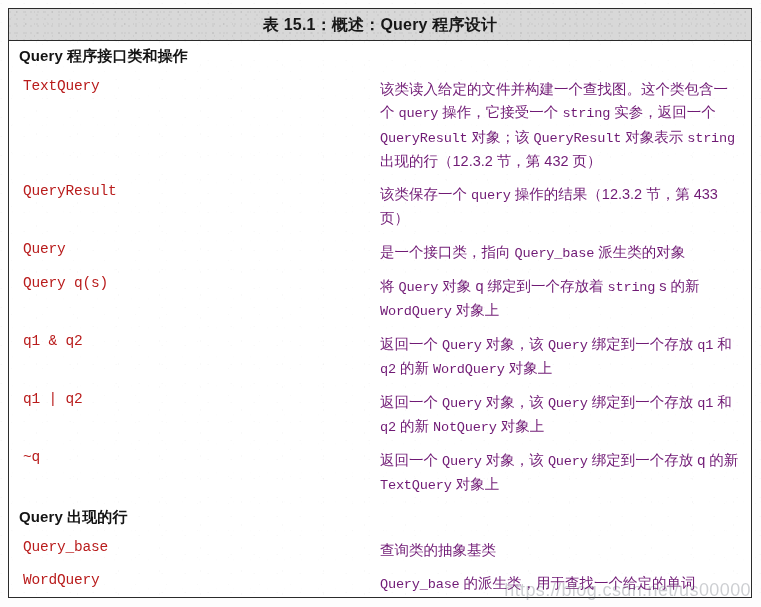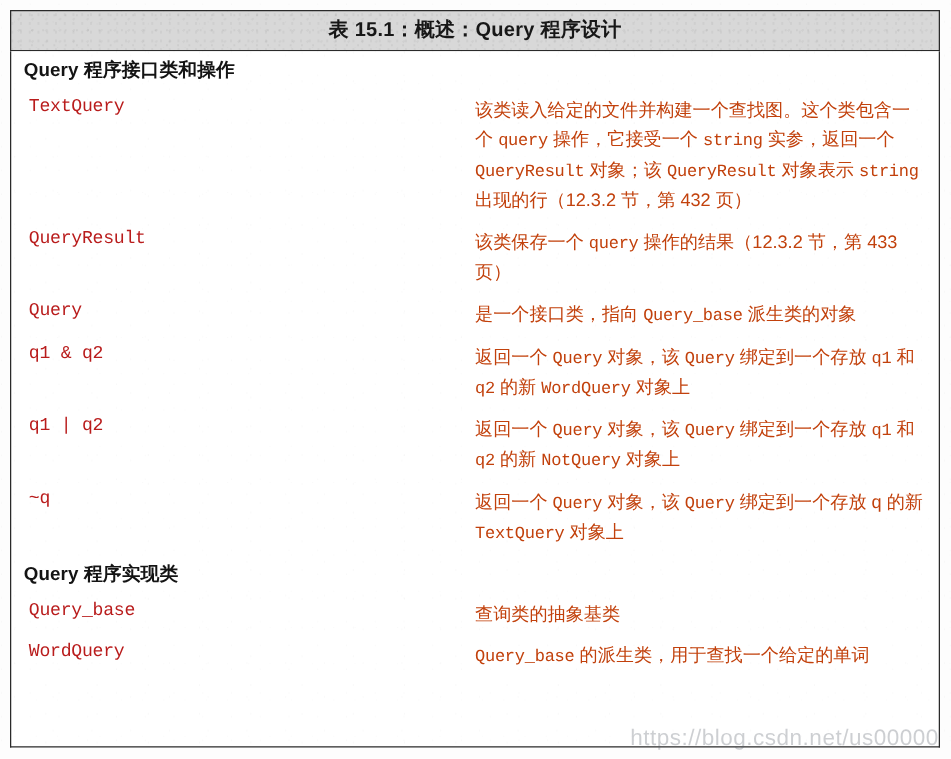--- a/index.html
+++ b/index.html
@@ -93,21 +93,21 @@
     width: 156px;
     font-family: "Liberation Mono", "DejaVu Sans Mono", monospace;
     font-size: 14.5px;
     color: #b91c1c;
     padding: 5px 0 5px 14px;
     white-space: nowrap;
     letter-spacing: -0.2px;
   }
   tr.data-row td.desc {
     font-size: 14.5px;
-    color: #c2410c;
+    color: #701a75;
     padding: 5px 12px 5px 0;
     line-height: 1.62;
     word-break: break-word;
   }
 
   
   .desc .m {
     font-family: "Liberation Mono", "DejaVu Sans Mono", monospace;
     font-size: 13.6px;
     letter-spacing: -0.2px;
@@ -163,33 +163,37 @@
             </tr>
             <tr class="data-row">
               <td class="term">QueryResult</td>
               <td class="desc">该类保存一个 <span class="m">query</span> 操作的结果（12.3.2 节，第 433 页）</td>
             </tr>
             <tr class="data-row">
               <td class="term">Query</td>
               <td class="desc">是一个接口类，指向 <span class="m">Query_base</span> 派生类的对象</td>
             </tr>
             <tr class="data-row">
+              <td class="term">Query q(s)</td>
+              <td class="desc">将 <span class="m">Query</span> 对象 q 绑定到一个存放着 <span class="m">string</span> s 的新 <span class="m">WordQuery</span> 对象上</td>
+            </tr>
+            <tr class="data-row">
               <td class="term">q1 &amp; q2</td>
               <td class="desc">返回一个 <span class="m">Query</span> 对象，该 <span class="m">Query</span> 绑定到一个存放 <span class="m">q1</span> 和 <span class="m">q2</span> 的新 <span class="m">WordQuery</span> 对象上</td>
             </tr>
             <tr class="data-row">
               <td class="term">q1 | q2</td>
               <td class="desc">返回一个 <span class="m">Query</span> 对象，该 <span class="m">Query</span> 绑定到一个存放 <span class="m">q1</span> 和 <span class="m">q2</span> 的新 <span class="m">NotQuery</span> 对象上</td>
             </tr>
             <tr class="data-row">
               <td class="term">~q</td>
               <td class="desc">返回一个 <span class="m">Query</span> 对象，该 <span class="m">Query</span> 绑定到一个存放 q 的新 <span class="m">TextQuery</span> 对象上</td>
             </tr>
             <tr class="section-row">
-              <td colspan="2">Query 程序实现类</td>
+              <td colspan="2">Query 出现的行</td>
             </tr>
             <tr class="data-row">
               <td class="term">Query_base</td>
               <td class="desc">查询类的抽象基类</td>
             </tr>
             <tr class="data-row">
               <td class="term">WordQuery</td>
               <td class="desc"><span class="m">Query_base</span> 的派生类，用于查找一个给定的单词</td>
             </tr>
           </tbody>

